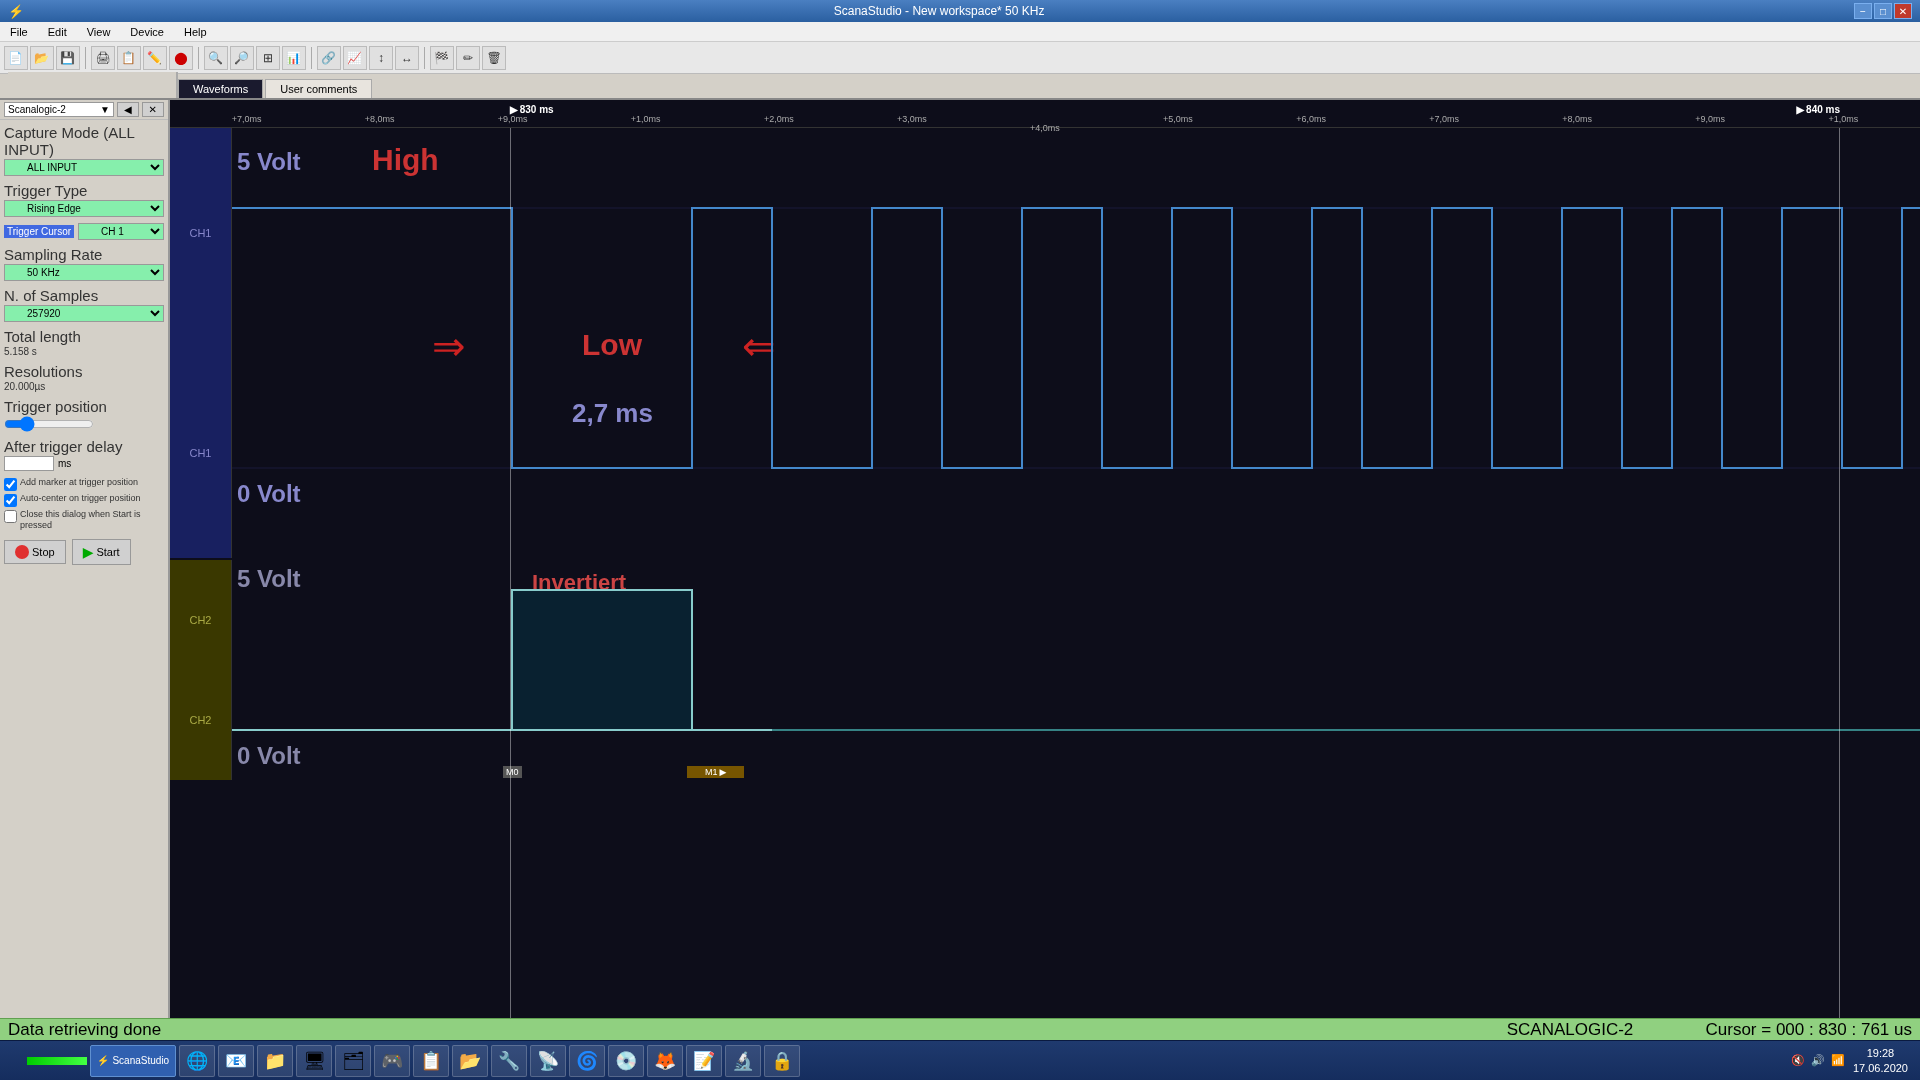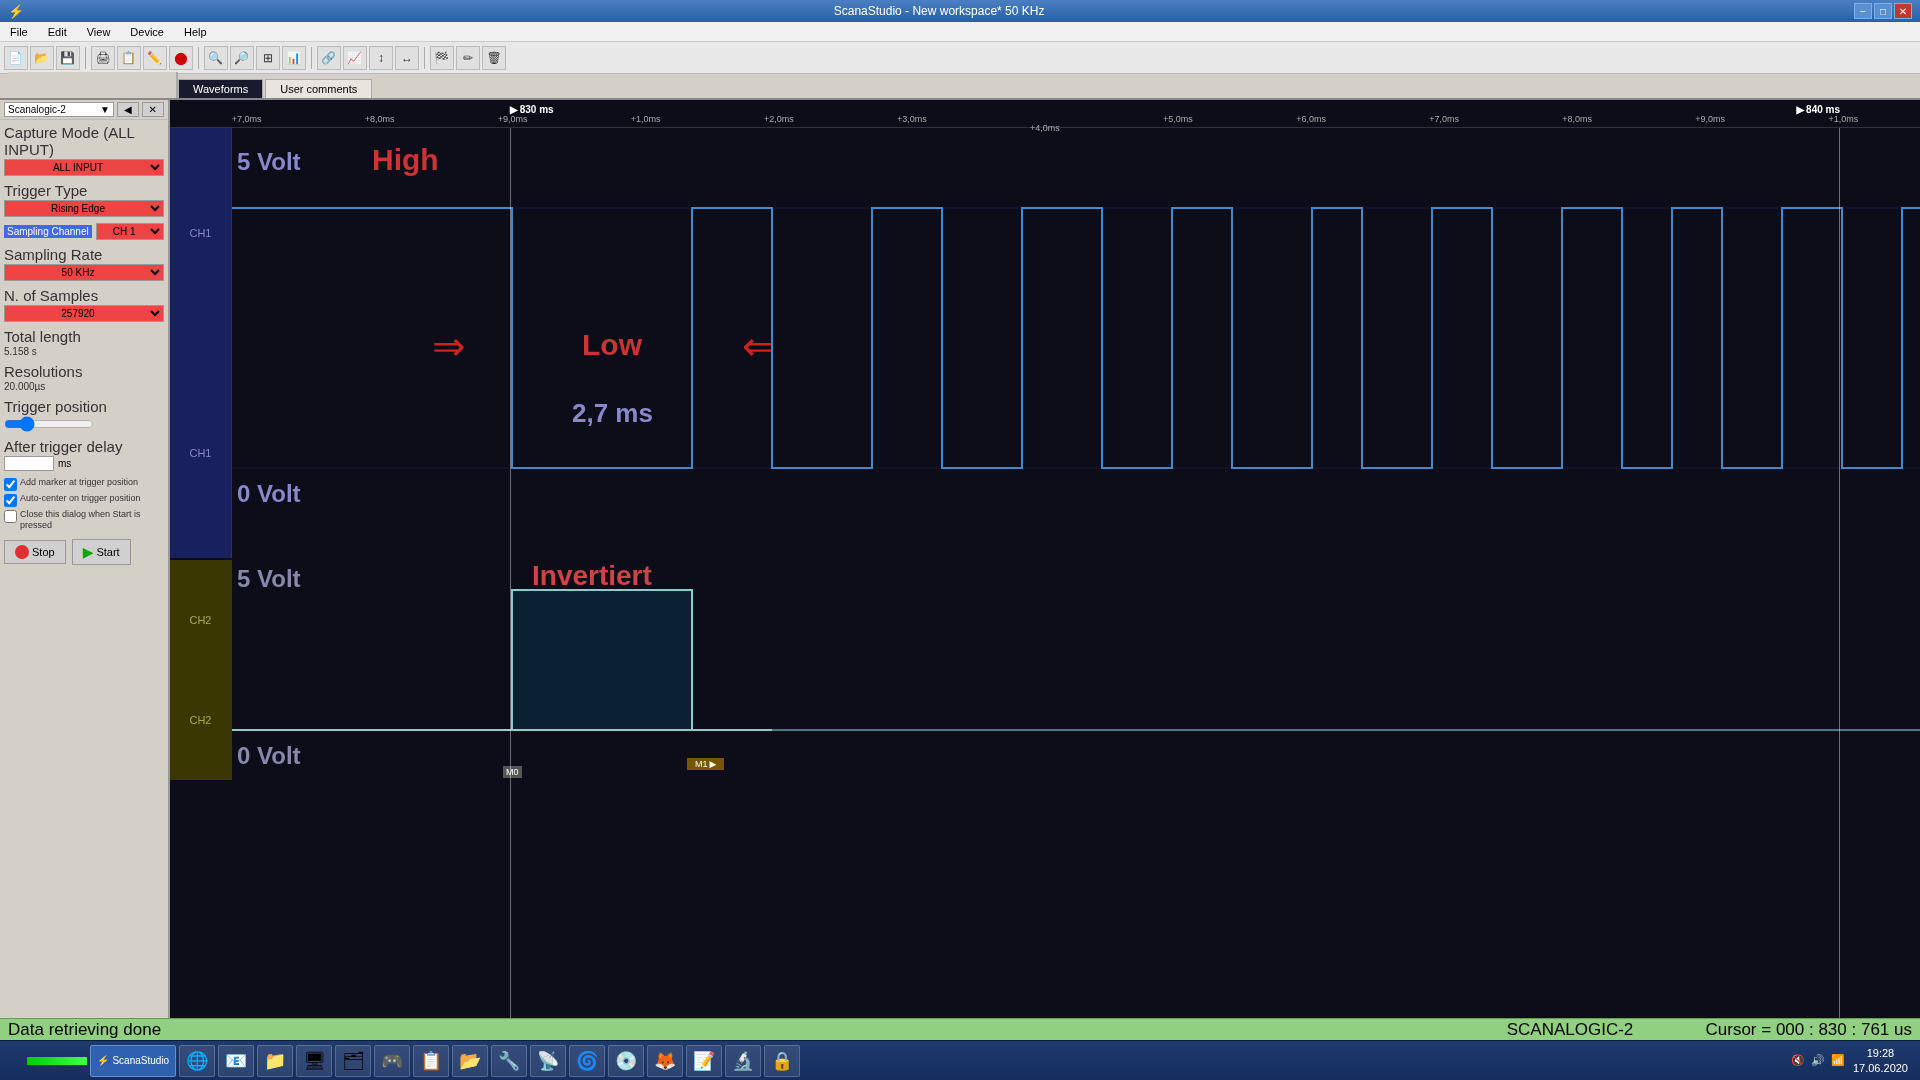--- a/index.html
+++ b/index.html
@@ -50,21 +50,21 @@
     .panel-device-btn {
       padding: 1px 6px; font-size: 10px; background: #d0d0d0; border: 1px solid #999; cursor: pointer;
     }
     .device-name-box {
       flex: 1; background: white; border: 1px solid #999; padding: 1px 3px; font-size: 10px; display: flex; align-items: center; justify-content: space-between;
     }
     #config-section { padding: 4px; }
     .config-row { margin-bottom: 6px; }
     .config-label { font-size: 15px; color: #333; margin-bottom: 1px; }
     .config-select {
-      width: 100%; font-size: 10px; background: #ef4444; border: 1px solid #999; padding: 1px 12px; text-align: center;
+      width: 100%; font-size: 10px; background: #86efac; border: 1px solid #999; padding: 1px 18px;
     }
     .trigger-channel-label {
       background: #4169e1; color: white; font-size: 10px; padding: 1px 3px; display: inline-block;
     }
     .config-value { font-size: 10px; color: #333; }
     .slider-container { display: flex; align-items: center; gap: 4px; }
     .small-slider { width: 60px; }
     .delay-row { display: flex; align-items: center; gap: 4px; }
     .delay-input { width: 50px; border: 1px solid #999; padding: 1px 2px; font-size: 10px; }
     .delay-unit { font-size: 10px; }
@@ -225,21 +225,21 @@
       </div>
 
       <div class="config-row">
         <div class="config-label">Trigger Type</div>
         <select class="config-select">
           <option>Rising Edge</option>
         </select>
       </div>
 
       <div class="config-row" style="display:flex; align-items:center; gap:4px;">
-        <span class="trigger-channel-label">Sampling Channel</span>
+        <span class="trigger-channel-label">Trigger Cursor</span>
         <select class="config-select" style="flex:1;">
           <option>CH 1</option>
         </select>
       </div>
 
       <div class="config-row">
         <div class="config-label">Sampling Rate</div>
         <select class="config-select">
           <option>50 KHz</option>
         </select>
@@ -373,33 +373,33 @@
       <div style="width:62px; background:#3a3800; display:flex; flex-direction:column; align-items:center; justify-content:center; border-right:1px solid #333; color:#aaaa44; font-size:11px; gap:8px;">
         <span>CH2</span>
         <span style="margin-top:80px;">CH2</span>
       </div>
 
       <div style="flex:1; position:relative;">
 
         <div style="position:absolute; top:5px; left:5px; color:#8888aa; font-size:24px; font-weight:bold;">5 Volt</div>
         <div style="position:absolute; bottom:10px; left:5px; color:#8888aa; font-size:24px; font-weight:bold;">0 Volt</div>
 
-        <div style="position:absolute; top:0; left:300px; color:#cc4444; font-size:28px; font-weight:bold;">Invertiert</div>
+        <div style="position:absolute; top:10px; left:300px; color:#cc4444; font-size:22px; font-weight:bold;">Invertiert</div>
 
         <svg style="position:absolute; top:0; left:0; width:100%; height:100%;">
 
           <polyline points="0,170 280,170 280,30 460,30 460,170 540,170" fill="none" stroke="#88cccc" stroke-width="2"></polyline>
 
           <line x1="540" y1="170" x2="1750" y2="170" stroke="#44aaaa" stroke-width="1.5"></line>
 
           <rect x="280" y="30" width="180" height="140" fill="rgba(0,80,100,0.3)" stroke="#88cccc" stroke-width="2"></rect>
         </svg>
 
         <div style="position:absolute; bottom:2px; left:271px; background:#555; color:white; font-size:9px; padding:1px 3px;">M0</div>
-        <div style="position:absolute; bottom:10px; left:455px; background:#775500; color:white; font-size:9px; padding:1px 8px; display:flex; align-items:center; gap:2px;">
+        <div style="position:absolute; bottom:2px; left:455px; background:#775500; color:white; font-size:9px; padding:1px 18px; display:flex; align-items:center; gap:2px;">
           <span>M1</span>
           <span>▶</span>
         </div>
       </div>
     </div>
 
     <div style="position:absolute; top:28px; left:340px; width:1px; height:calc(100% - 28px); background:rgba(255,255,255,0.4); pointer-events:none;"></div>
     <div style="position:absolute; top:28px; right:80px; width:1px; height:calc(100% - 28px); background:rgba(255,255,255,0.4); pointer-events:none;"></div>
 
   </div>

